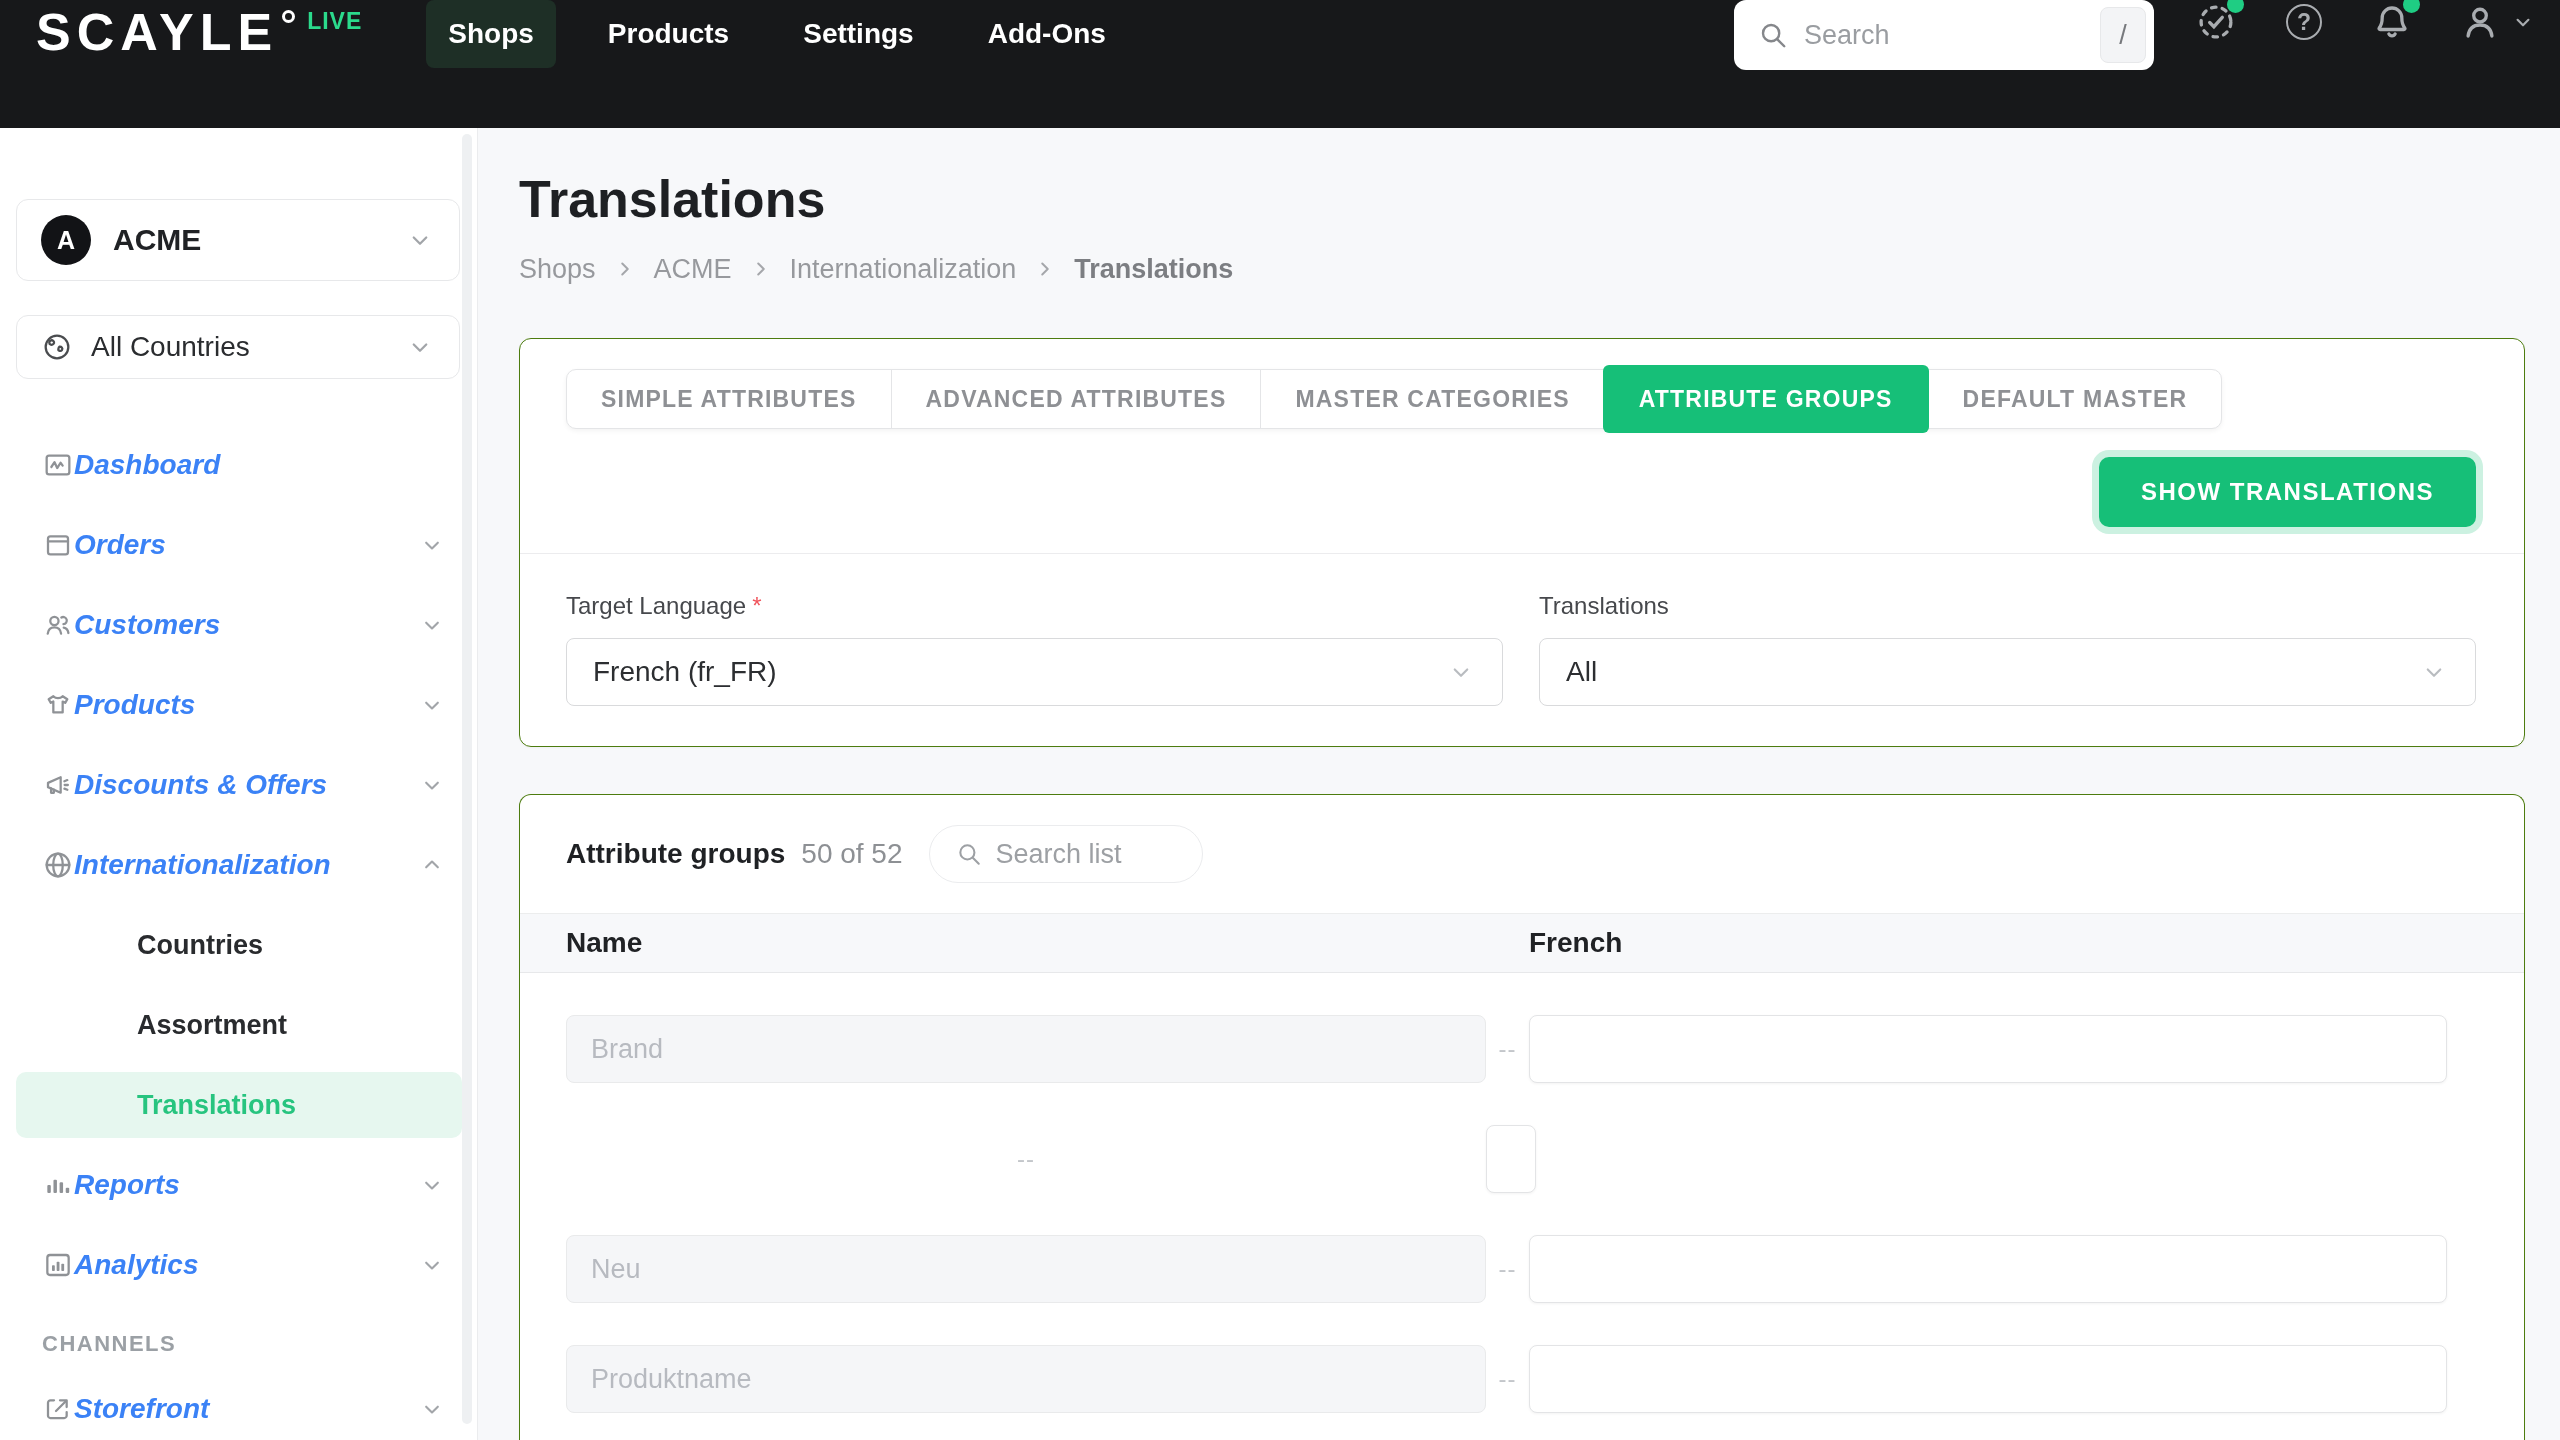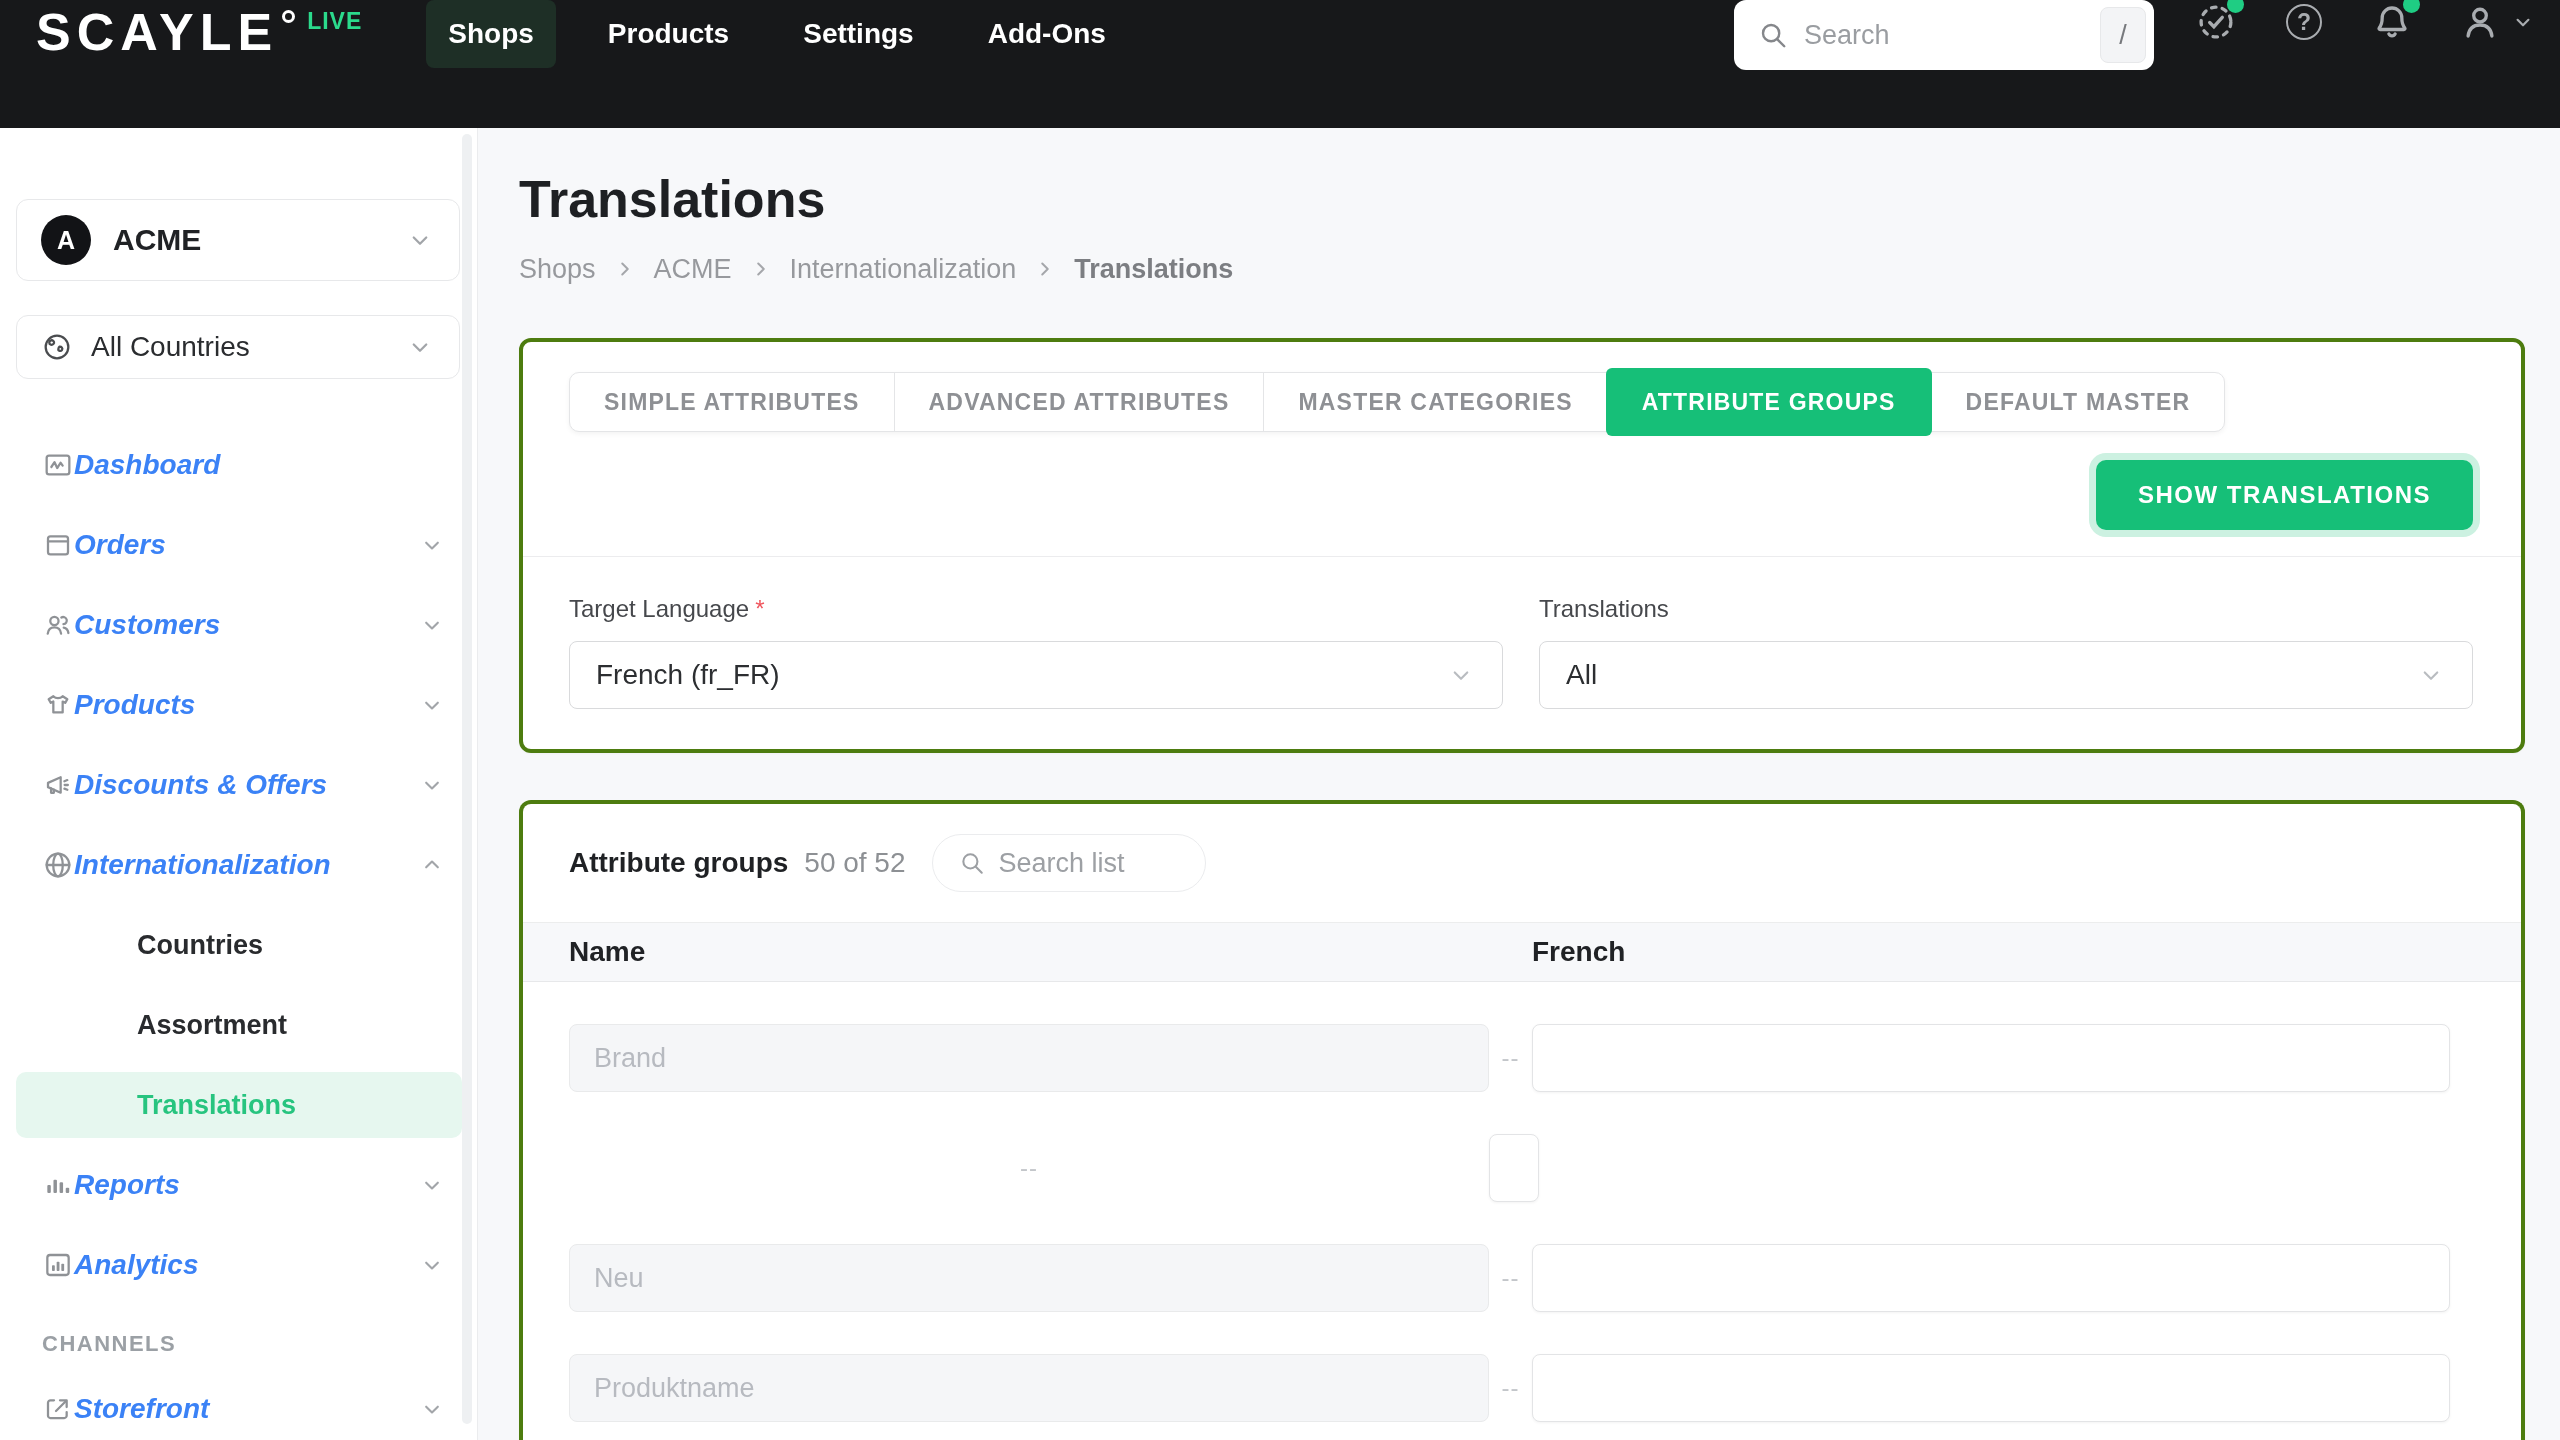--- a/index.html
+++ b/index.html
@@ -66,21 +66,21 @@
 
   
   .main { position:absolute; left:478px; top:128px; width:2082px; height:1312px;
     background:#f7f8fa; padding:43px 35px 0 41px; }
   .page-title { font-size:52px; font-weight:800; color:#1e2023; line-height:56px; }
   .breadcrumb { display:flex; align-items:center; gap:18px; margin-top:26px; height:32px; }
   .bc-item { font-size:27px; color:#97999d; cursor:pointer; }
   .bc-item.current { font-weight:700; color:#7c7e82; cursor:default; }
   .bc-sep { display:flex; color:#a5a7ab; }
 
-  .card { background:#ffffff; border:4px solid #4d7c0f; border-radius:12px;
+  .card { background:#ffffff; border:1px solid #4d7c0f; border-radius:12px;
     box-shadow:0 1px 2px rgba(0,0,0,0.03); }
   .card-filters { margin-top:53px; }
 
   .tabs-row { padding:30px 46px 0; }
   .tabs-group { display:inline-flex; border:1px solid #e4e5e7; border-radius:10px;
     background:#fff; box-shadow:0 2px 5px rgba(0,0,0,0.05); }
   .tab { padding:0 34px; height:58px; display:flex; align-items:center; font-size:23px;
     font-weight:700; letter-spacing:1.2px; color:#8e9094; border-left:1px solid #e4e5e7;
     cursor:pointer; white-space:nowrap; }
   .tab:first-child { border-left:none; }

